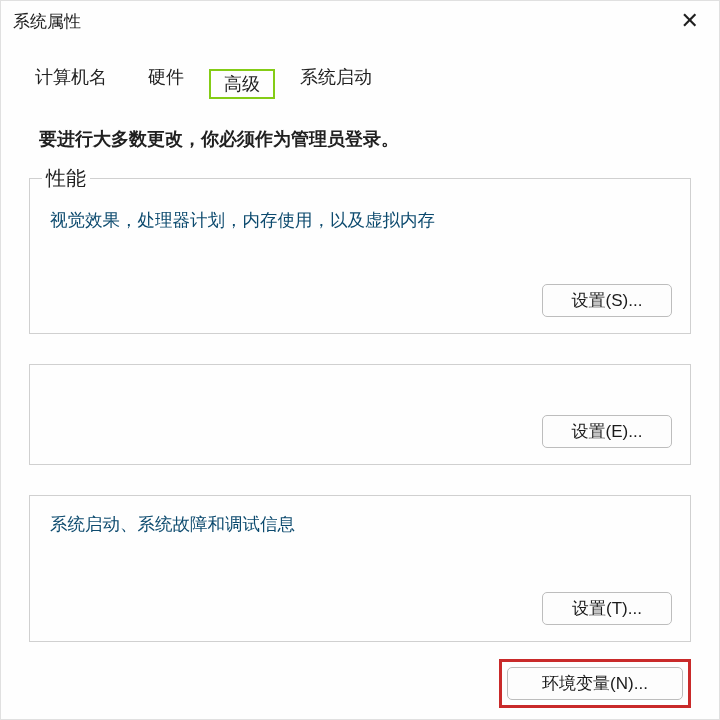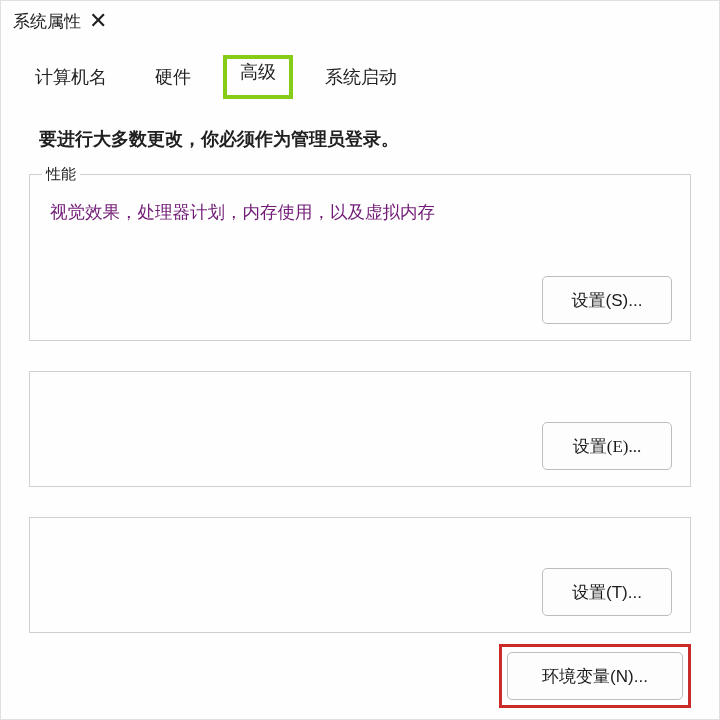--- a/index.html
+++ b/index.html
@@ -15,82 +15,83 @@
     .window {
       width: 720px;
       height: 720px;
       position: relative;
       background: #fefefe;
       border: 1px solid #e0e0e0;
     }
     .titlebar {
       display: flex;
       align-items: center;
-      justify-content: flex-start;
+      justify-content: space-between;
       padding: 6px 12px 4px 12px;
       height: 38px;
     }
     .titlebar-title { font-size: 17px; }
     .close-icon {
       font-size: 22px;
       line-height: 1;
       cursor: pointer;
       padding: 4px 8px;
     }
     .tabs {
       display: flex;
-      gap: 16px;
+      gap: 9px;
       padding: 16px 18px 0 18px;
+      align-items: flex-end;
     }
     .tab {
       padding: 10px 16px 10px 16px;
       font-size: 18px;
       cursor: pointer;
       color: #222;
       white-space: nowrap;
     }
     .tab.highlighted {
-      border: 4px solid #84cc16;
+      border: 2px solid #84cc16;
       padding: 1px 13px;
     }
     .content {
       padding: 8px 24px 0 24px;
     }
     .admin-note {
       padding: 20px 12px 14px 14px;
       font-size: 18px;
       font-weight: bold;
     }
     fieldset.group {
       border: 1px solid #d0d0d0;
       margin: 0 4px 30px 4px;
       padding: 0 18px 16px 18px;
       position: relative;
     }
     fieldset.group legend {
-      font-size: 15px;
+      font-size: 20px;
       padding: 0 4px;
       margin-left: -6px;
     }
     .group-desc {
       padding: 16px 2px 6px 2px;
       font-size: 17.5px;
-      color: #701a75;
+      color: #0c4a6e;
     }
     .btn-row {
       display: flex;
       justify-content: flex-end;
       padding-top: 40px;
     }
     .group.perf .btn-row { padding-top: 46px; }
-    .group.userprof .btn-row { padding-top: 50px; font-family: Liberation Serif, serif; }
+    .group.userprof .btn-row { padding-top: 50px; }
     .group.startup .btn-row { padding-top: 50px; }
     button.win-btn {
       min-width: 130px;
-      height: 48px;
+      height: 33px;
       padding: 0 18px;
       font-size: 17px;
       font-family: inherit;
       background: #fdfdfd;
       border: 1px solid #bdbdbd;
       border-radius: 5px;
       cursor: pointer;
       color: #1a1a1a;
       white-space: nowrap;
     }
@@ -137,20 +138,21 @@
       </div>
     </fieldset>
 
     <fieldset class="group userprof">
       <div class="btn-row">
         <button class="win-btn">设置(E)...</button>
       </div>
     </fieldset>
 
     <fieldset class="group startup">
+      <div class="group-desc">系统启动、系统故障和调试信息</div>
       <div class="btn-row">
         <button class="win-btn">设置(T)...</button>
       </div>
     </fieldset>
 
   </div>
 
   <div class="bottom-row">
     <span class="env-wrap">
       <button class="win-btn">环境变量(N)...</button>

